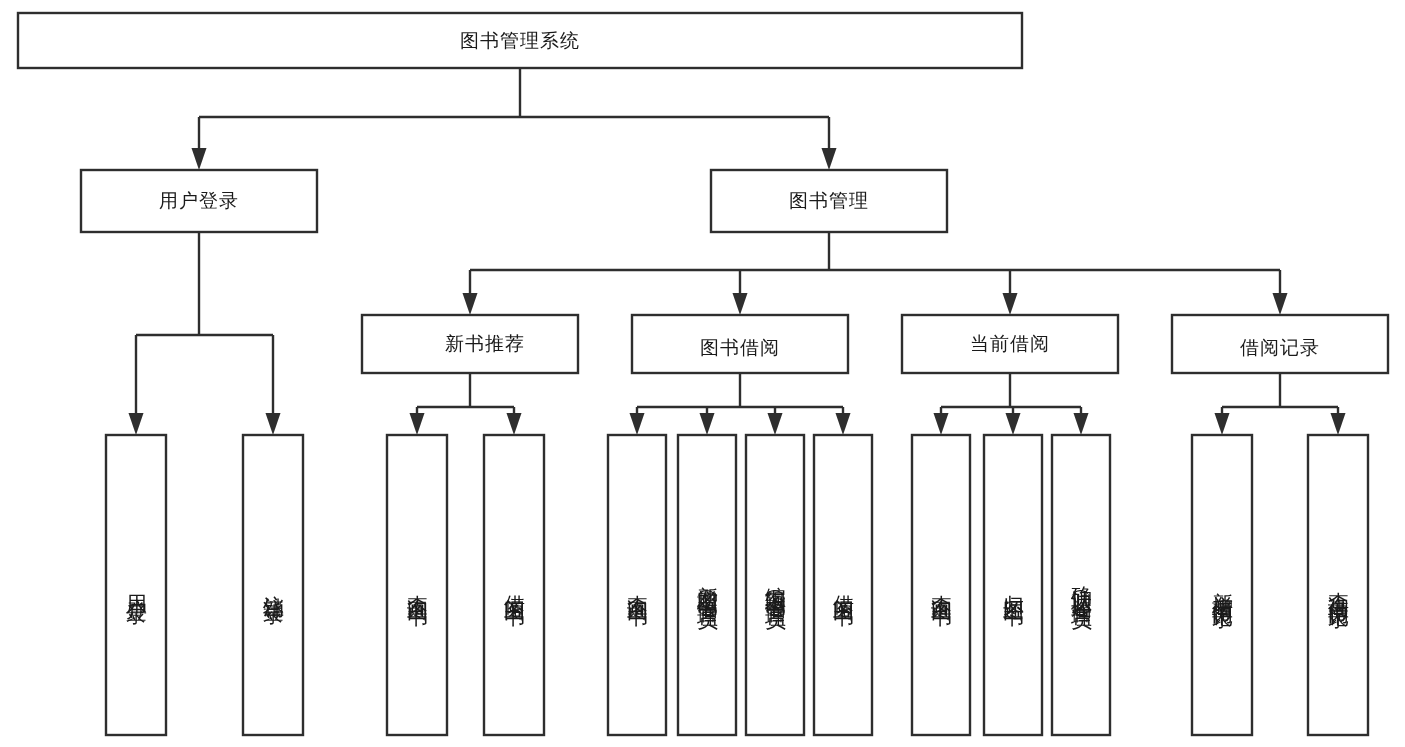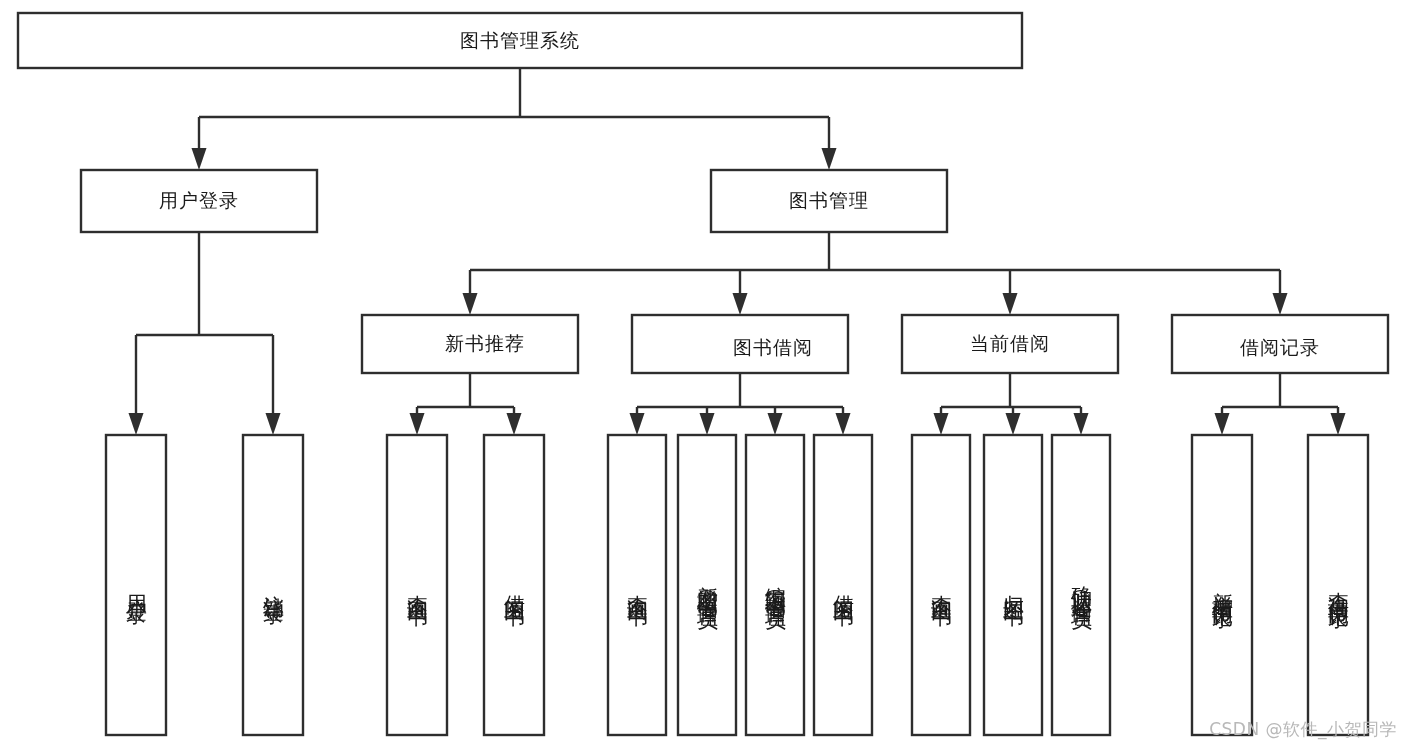--- a/index.html
+++ b/index.html
@@ -168,32 +168,31 @@
         <rect x="1192" y="435" width="60" height="300" class="node-box"></rect>
         <rect x="1308" y="435" width="60" height="300" class="node-box"></rect>
       </g>
   </svg>
 
   <div id="label-layer">
       <div class="hlabel-wrap" style="left: 18px; top: 13px; width: 1004px; height: 55px;">图书管理系统</div>
       <div class="hlabel-wrap" style="left: 81px; top: 170px; width: 236px; height: 62px;">用户登录</div>
       <div class="hlabel-wrap" style="left: 711px; top: 170px; width: 236px; height: 62px;">图书管理</div>
       <div class="hlabel-wrap" style="left: 362px; top: 315px; width: 246px; height: 58px;">新书推荐</div>
-      <div class="hlabel-wrap" style="left: 632px; top: 315px; width: 216px; height: 66px; padding-left: 33px;">图书借阅</div>
+      <div class="hlabel-wrap" style="left: 632px; top: 315px; width: 216px; height: 66px;">图书借阅</div>
       <div class="hlabel-wrap" style="left: 902px; top: 315px; width: 216px; height: 58px; font-family: Liberation Serif, serif;">当前借阅</div>
       <div class="hlabel-wrap" style="left: 1172px; top: 315px; width: 216px; height: 66px;">借阅记录</div>
       <div class="vlabel-wrap" style="left: 106px; top: 435px; width: 60px; height: 300px;">用户登录</div>
       <div class="vlabel-wrap" style="left: 243px; top: 435px; width: 60px; height: 300px;">注销登录</div>
       <div class="vlabel-wrap" style="left: 387px; top: 435px; width: 60px; height: 300px;">查询图书</div>
       <div class="vlabel-wrap" style="left: 484px; top: 435px; width: 60px; height: 300px;">借阅图书</div>
       <div class="vlabel-wrap" style="left: 608px; top: 435px; width: 58px; height: 300px;">查询图书</div>
       <div class="vlabel-wrap" style="left: 678px; top: 435px; width: 58px; height: 300px;">新增图书（管理员）</div>
       <div class="vlabel-wrap" style="left: 746px; top: 435px; width: 58px; height: 300px;">编辑图书（管理员）</div>
       <div class="vlabel-wrap" style="left: 814px; top: 435px; width: 58px; height: 300px;">借阅图书</div>
       <div class="vlabel-wrap" style="left: 912px; top: 435px; width: 58px; height: 300px;">查询图书</div>
       <div class="vlabel-wrap" style="left: 984px; top: 435px; width: 58px; height: 300px;">归还图书</div>
       <div class="vlabel-wrap" style="left: 1052px; top: 435px; width: 58px; height: 300px;">确认归还（管理员）</div>
       <div class="vlabel-wrap" style="left: 1192px; top: 435px; width: 60px; height: 300px;">新增借阅记录</div>
       <div class="vlabel-wrap" style="left: 1308px; top: 435px; width: 60px; height: 300px;">查询借阅记录</div>
     </div>
 
-  <div id="watermark">CSDN @软件_小贺同学</div>
 </div>
 
 </body></html>

